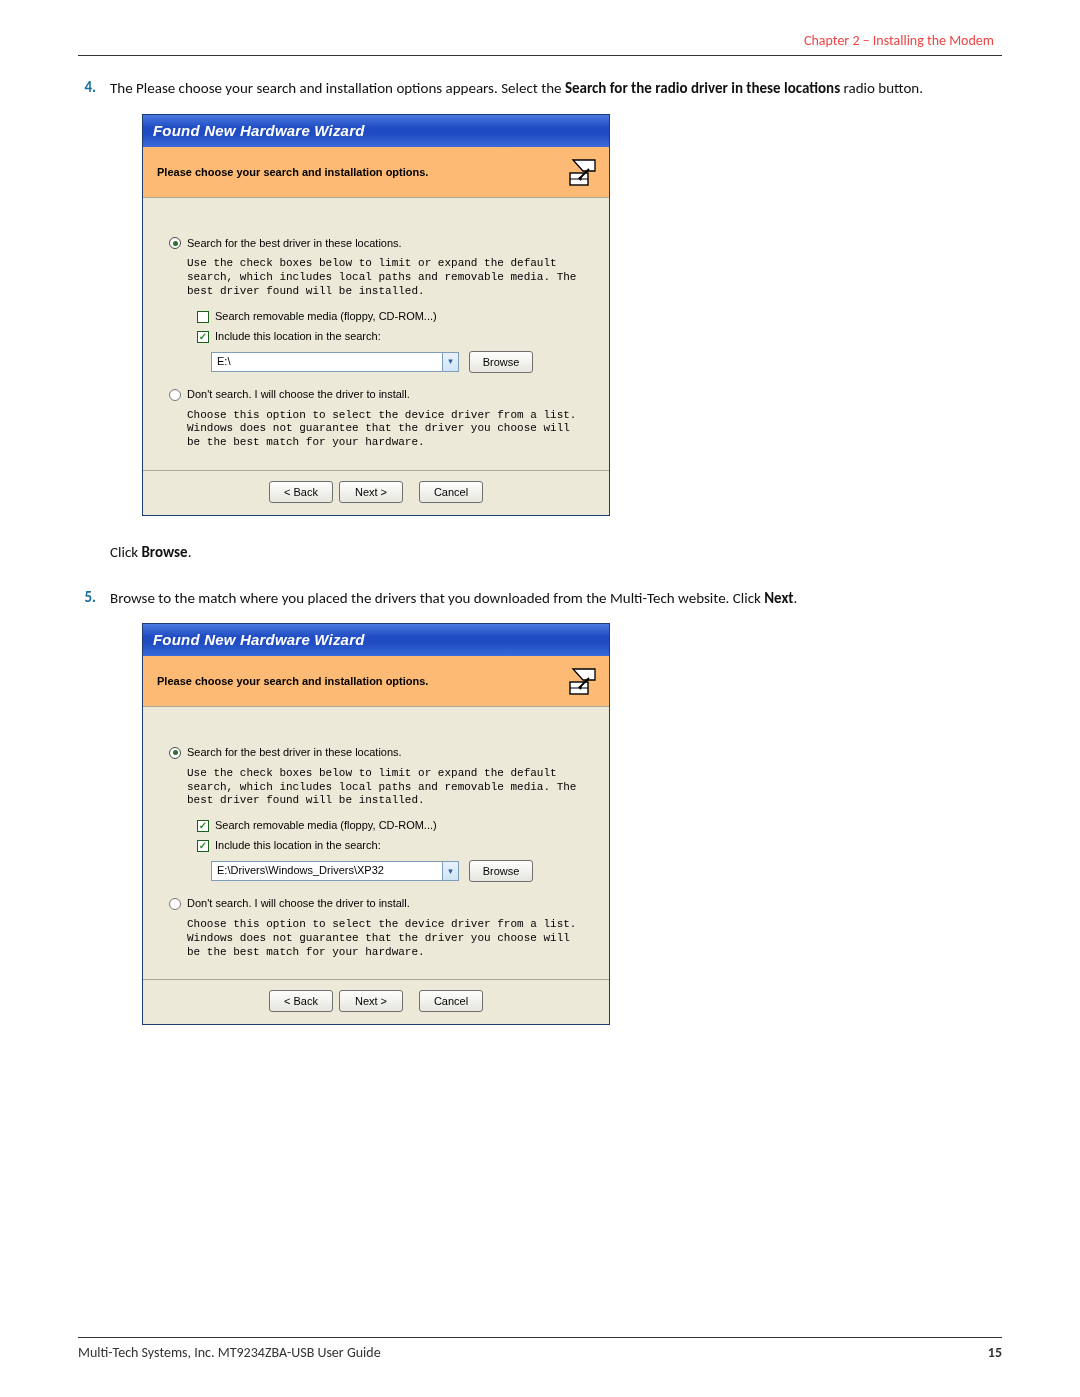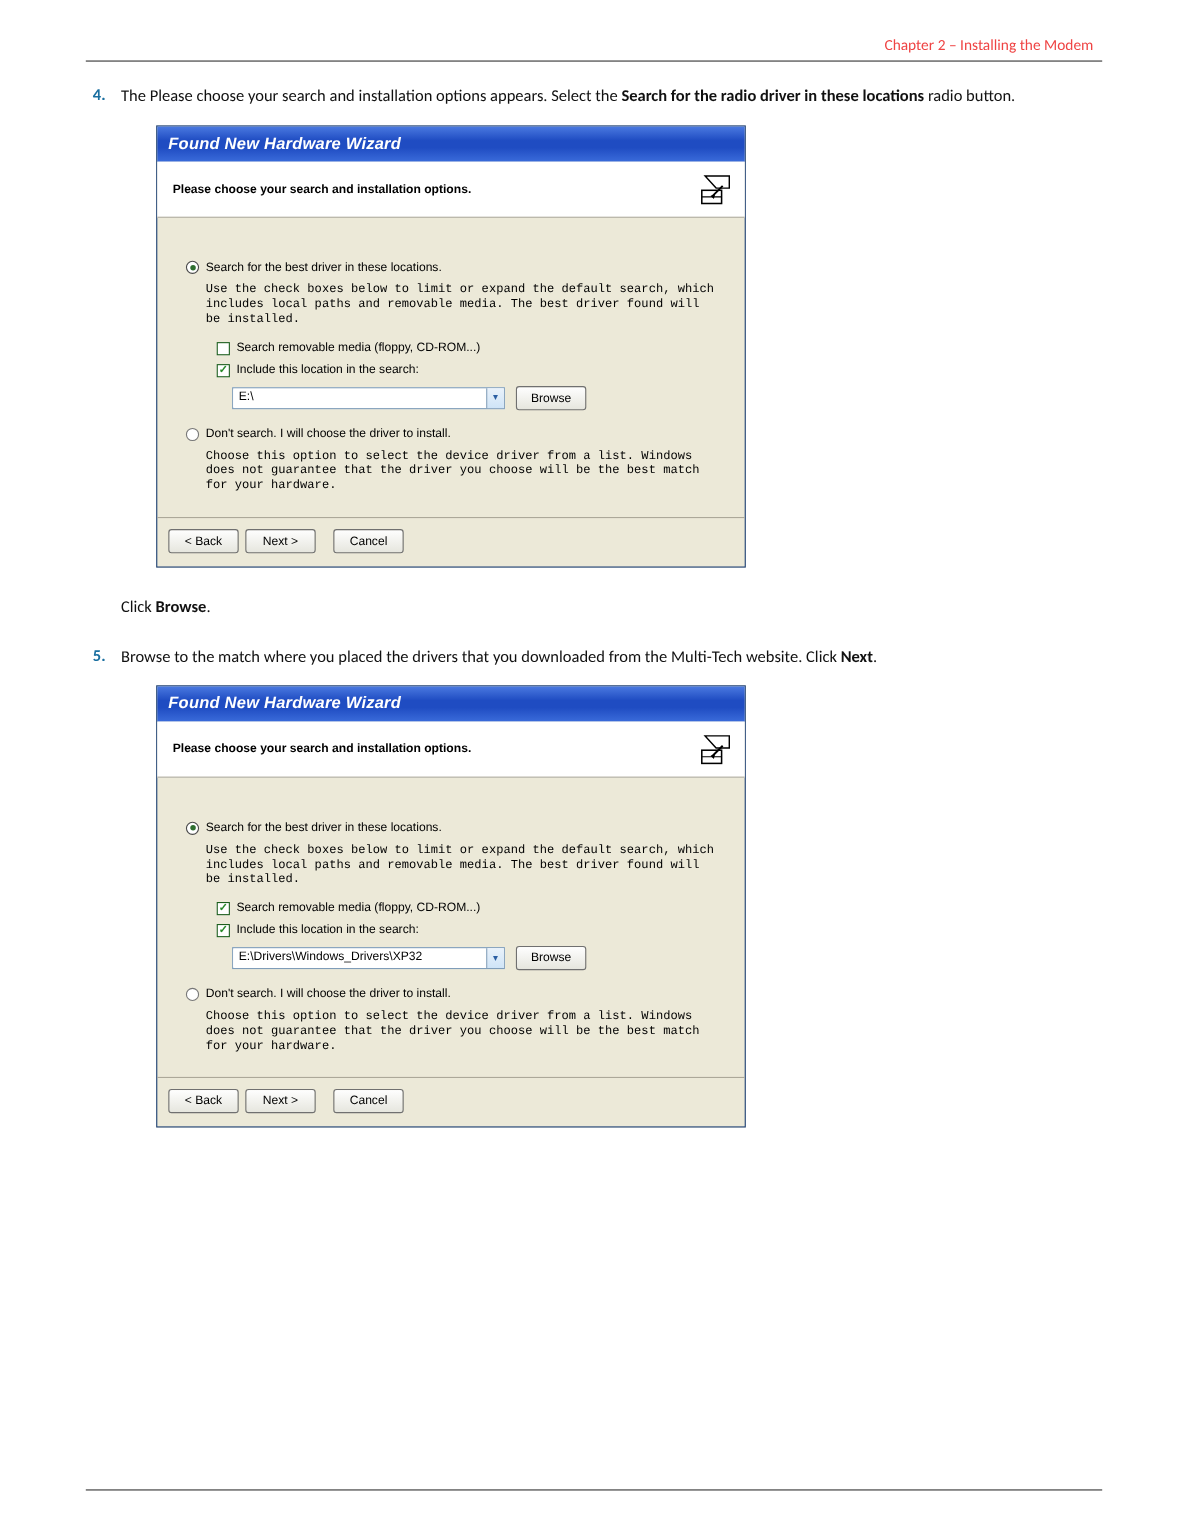--- a/index.html
+++ b/index.html
@@ -36,40 +36,40 @@
     min-width: 18px;
     text-align: right;
   }
   .step-body {
     flex: 1;
     line-height: 1.45;
     color: #111;
   }
   .b { font-weight: 700; }
   .wizard {
-    width: 536px;
+    width: 468px;
     margin: 14px 0 18px 32px;
     border: 1px solid #1a3d73;
     background: #ece9d8;
     font-family: Tahoma, sans-serif;
     font-size: 11px;
     color: #000;
   }
   .wiz-title {
     background: linear-gradient(#4a79e0, #1f4cc2 40%, #1f4cc2 60%, #3a6bda);
     color: #fff;
     font-weight: 700;
     font-size: 15px;
     padding: 5px 10px;
     font-style: italic;
     letter-spacing: 0.2px;
     font-family: "Trebuchet MS", Tahoma, sans-serif;
   }
   .wiz-head {
-    background: #ffffff;
+    background: #fdba74;
     border-bottom: 1px solid #aca899;
     padding: 10px 10px 8px 14px;
     display: flex;
     align-items: center;
     gap: 10px;
   }
   .wiz-head-text {
     flex: 1;
     font-weight: 700;
     font-size: 11px;
@@ -133,21 +133,21 @@
   .xp-btn {
     min-width: 64px; height: 22px;
     background: linear-gradient(#fefefe,#e6e6de);
     border: 1px solid #707070; border-radius: 3px;
     font-family: Tahoma, sans-serif; font-size: 11px;
     padding: 0 10px; cursor: pointer;
   }
   .wiz-footer {
     border-top: 1px solid #aca899;
     padding: 10px 10px 12px 10px;
-    display: flex; justify-content: flex-start; gap: 6px;
+    display: flex; justify-content: center; gap: 6px;
   }
   .wiz-footer .spacer { width: 4px; }
   .mid-text {
     margin: 26px 0 14px 32px;
   }
   .page-footer {
     position: absolute;
     left: 78px; right: 78px; bottom: 36px;
   }
   .bot-rule {
@@ -276,13 +276,17 @@
         <button class="xp-btn">Next &gt;</button>
         <span class="spacer"></span>
         <button class="xp-btn">Cancel</button>
       </div>
     </div>
   </div>
 </div>
 
 <div class="page-footer">
   <hr class="bot-rule">
+  <div class="foot-row">
+    <span>Multi-Tech Systems, Inc. MT9234ZBA-USB User Guide</span>
+    <span class="b">15</span>
+  </div>
 </div>
 
 </body></html>

